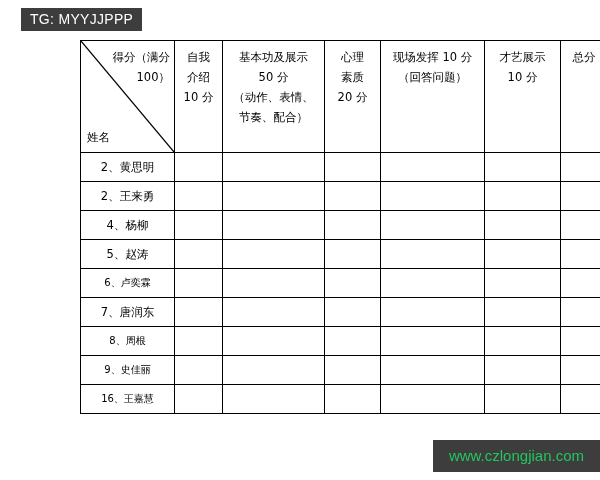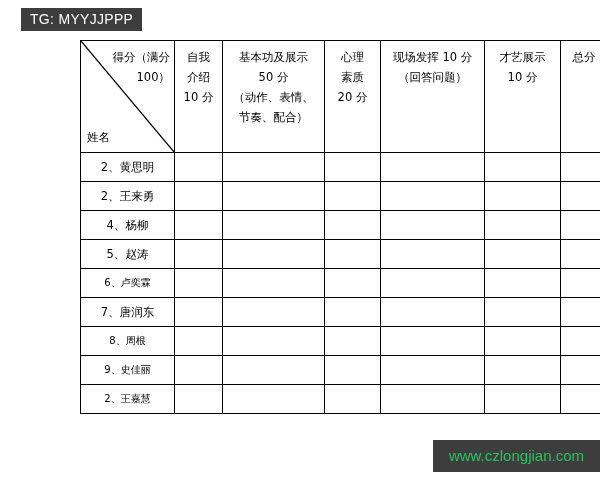--- a/index.html
+++ b/index.html
@@ -277,21 +277,21 @@
         <td class="name-cell small">9、史佳丽</td>
         <td></td>
         <td></td>
         <td></td>
         <td></td>
         <td></td>
         <td></td>
       </tr>
 
       <tr class="body-row">
-        <td class="name-cell small">2、王嘉慧</td>
+        <td class="name-cell small">16、王嘉慧</td>
         <td></td>
         <td></td>
         <td></td>
         <td></td>
         <td></td>
         <td></td>
       </tr>
     </tbody>
   </table>
 </div>

